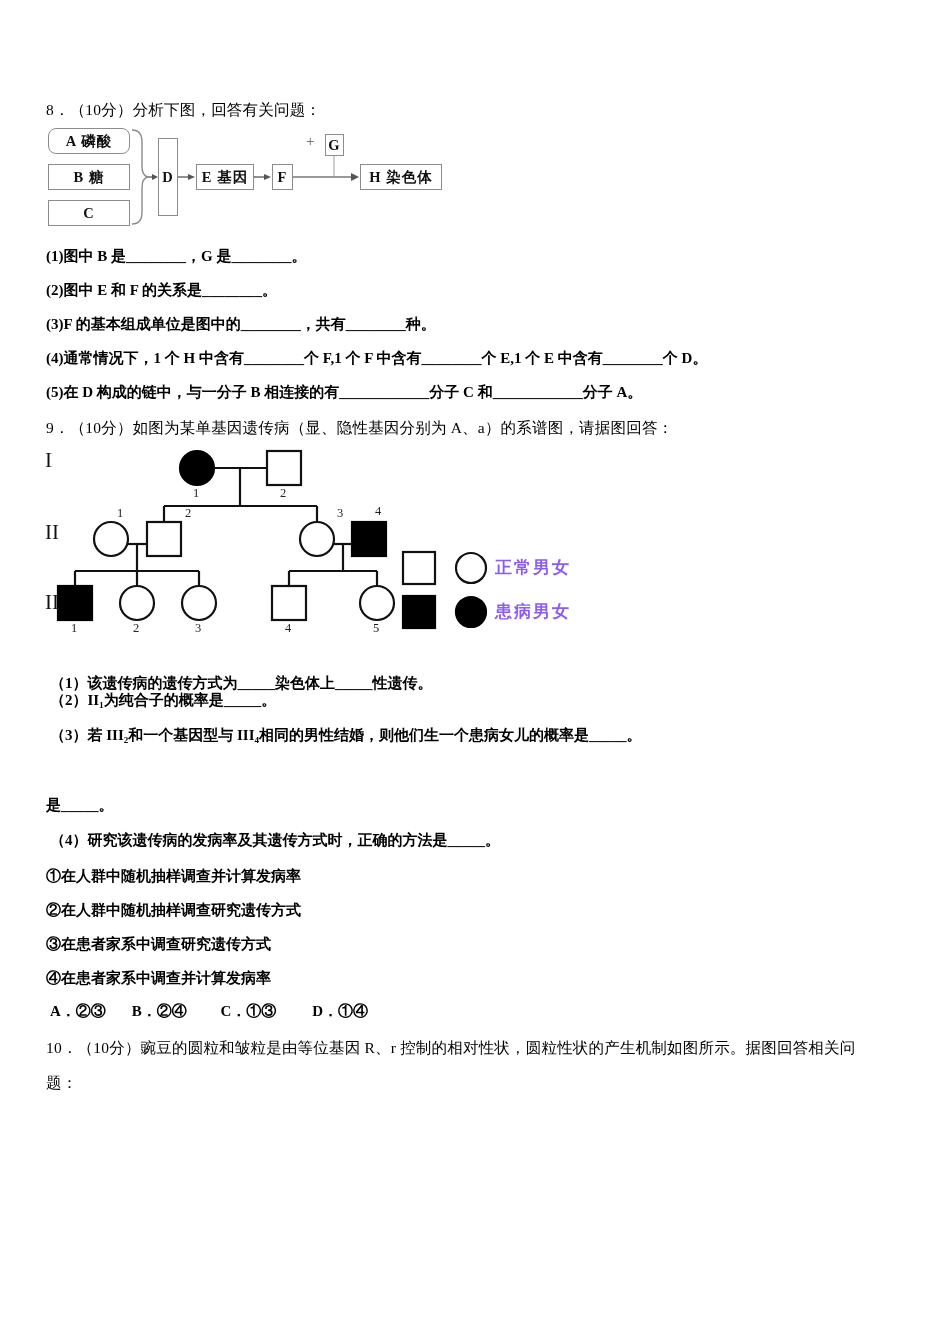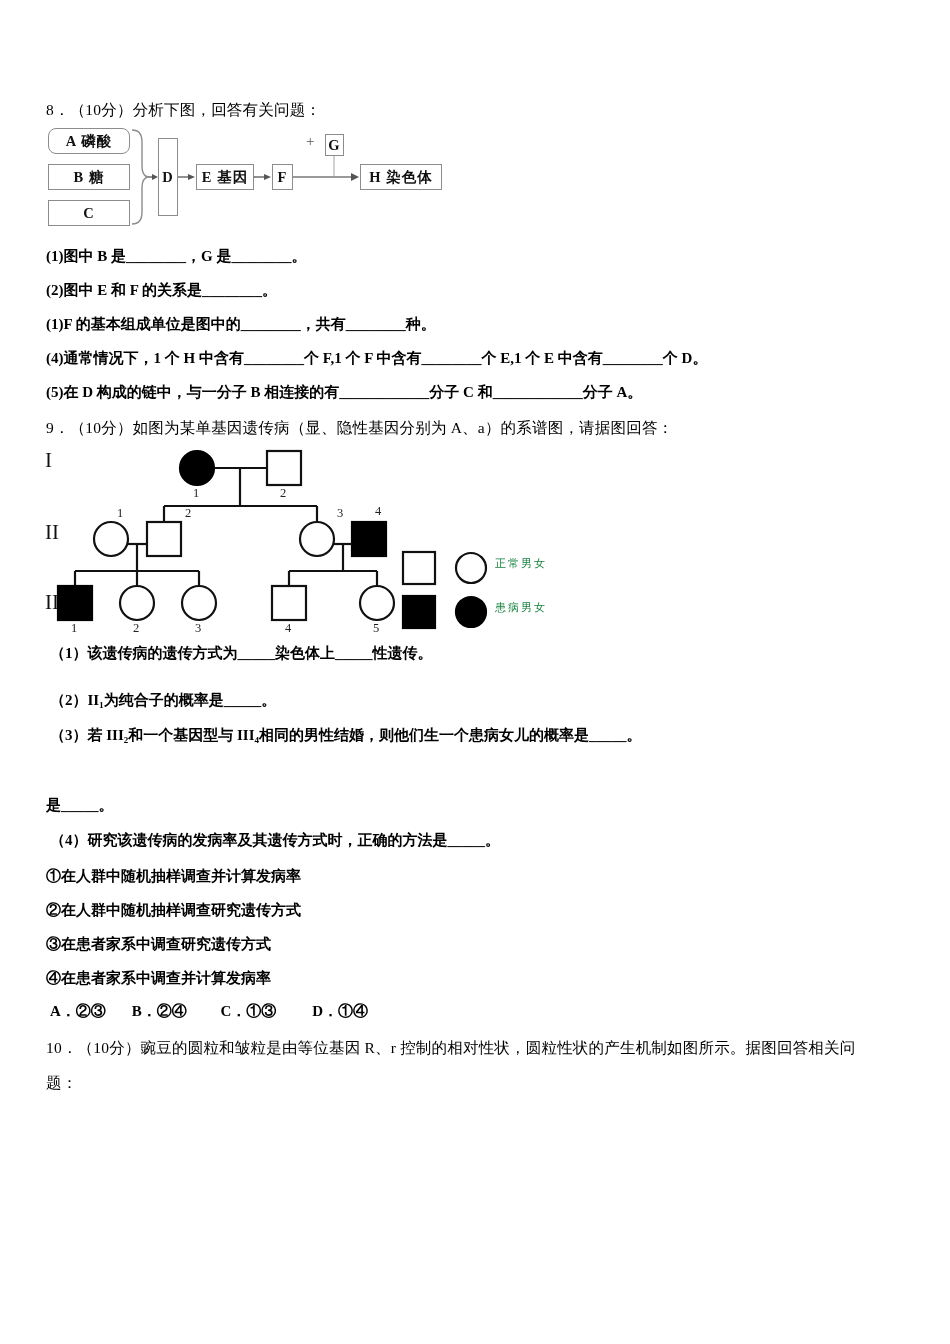--- a/index.html
+++ b/index.html
@@ -86,24 +86,24 @@
     color: #111;
   }
   .ped-num {
     position: absolute;
     font-family: "Liberation Serif", serif;
     font-size: 12.5px;
     color: #222;
   }
   .legend-text {
     position: absolute;
-    font-size: 11px;
-    font-weight: normal;
+    font-size: 17px;
+    font-weight: bold;
     letter-spacing: 2px;
-    color: #15803d;
+    color: #8b5cf6;
     white-space: nowrap;
   }
 </style>
 </head>
 <body>
 
 <div class="page">
 
   <div class="q-head" style="left:46px; top:100px;">
     <span>8．（10分）分析下图，回答有关问题：</span>
@@ -141,21 +141,21 @@
       <polygon points="223,49 216,46 216,52" fill="#555"></polygon>
 
       <line x1="245" y1="49" x2="304" y2="49" stroke="#777" stroke-width="1.3"></line>
       <polygon points="311,49 303,45 303,53" fill="#555"></polygon>
       <line x1="286" y1="28" x2="286" y2="48" stroke="#aaa" stroke-width="1.1"></line>
     </svg>
   </div>
 
   <div class="q-line" style="left:46px; top:246px;">(1)图中 B 是________，G 是________。</div>
   <div class="q-line" style="left:46px; top:280px;">(2)图中 E 和 F 的关系是________。</div>
-  <div class="q-line" style="left:46px; top:314px;">(1)F 的基本组成单位是图中的________，共有________种。</div>
+  <div class="q-line" style="left:46px; top:314px;">(3)F 的基本组成单位是图中的________，共有________种。</div>
   <div class="q-line" style="left:46px; top:348px;">(4)通常情况下，1 个 H 中含有________个 F,1 个 F 中含有________个 E,1 个 E 中含有________个 D。</div>
   <div class="q-line" style="left:46px; top:382px;">(5)在 D 构成的链中，与一分子 B 相连接的有____________分子 C 和____________分子 A。</div>
 
   <div class="q-head" style="left:46px; top:418px;">9．（10分）如图为某单基因遗传病（显、隐性基因分别为 A、a）的系谱图，请据图回答：</div>
 
   <div id="q9-pedigree">
 
     <div class="gen-label" style="left:0px; top:4px;">I</div>
     <div class="gen-label" style="left:0px; top:76px;">II</div>
     <div class="gen-label" style="left:0px; top:146px;">III</div>
@@ -230,21 +230,21 @@
     <div class="ped-num" style="left:26px; top:177px;">1</div>
     <div class="ped-num" style="left:88px; top:177px;">2</div>
     <div class="ped-num" style="left:150px; top:177px;">3</div>
     <div class="ped-num" style="left:240px; top:177px;">4</div>
     <div class="ped-num" style="left:328px; top:177px;">5</div>
 
     <div class="legend-text" style="left:450px; top:112px;">正常男女</div>
     <div class="legend-text" style="left:450px; top:156px;">患病男女</div>
   </div>
 
-  <div class="q-line" style="left:50px; top:643px;">（1）该遗传病的遗传方式为_____染色体上_____性遗传。</div>
+  <div class="q-line" style="left:50px; top:673px;">（1）该遗传病的遗传方式为_____染色体上_____性遗传。</div>
   <div class="q-line" style="left:50px; top:690px;">（2）II₁为纯合子的概率是_____。</div>
   <div class="q-line" style="left:50px; top:725px;">（3）若 III₂和一个基因型与 III₄相同的男性结婚，则他们生一个患病女儿的概率是_____。</div>
   <div class="q-line" style="left:46px; top:795px;">是_____。</div>
   <div class="q-line" style="left:50px; top:830px;">（4）研究该遗传病的发病率及其遗传方式时，正确的方法是_____。</div>
 
   <div class="q-line" style="left:46px; top:866px;">①在人群中随机抽样调查并计算发病率</div>
   <div class="q-line" style="left:46px; top:900px;">②在人群中随机抽样调查研究遗传方式</div>
   <div class="q-line" style="left:46px; top:934px;">③在患者家系中调查研究遗传方式</div>
   <div class="q-line" style="left:46px; top:968px;">④在患者家系中调查并计算发病率</div>
 

